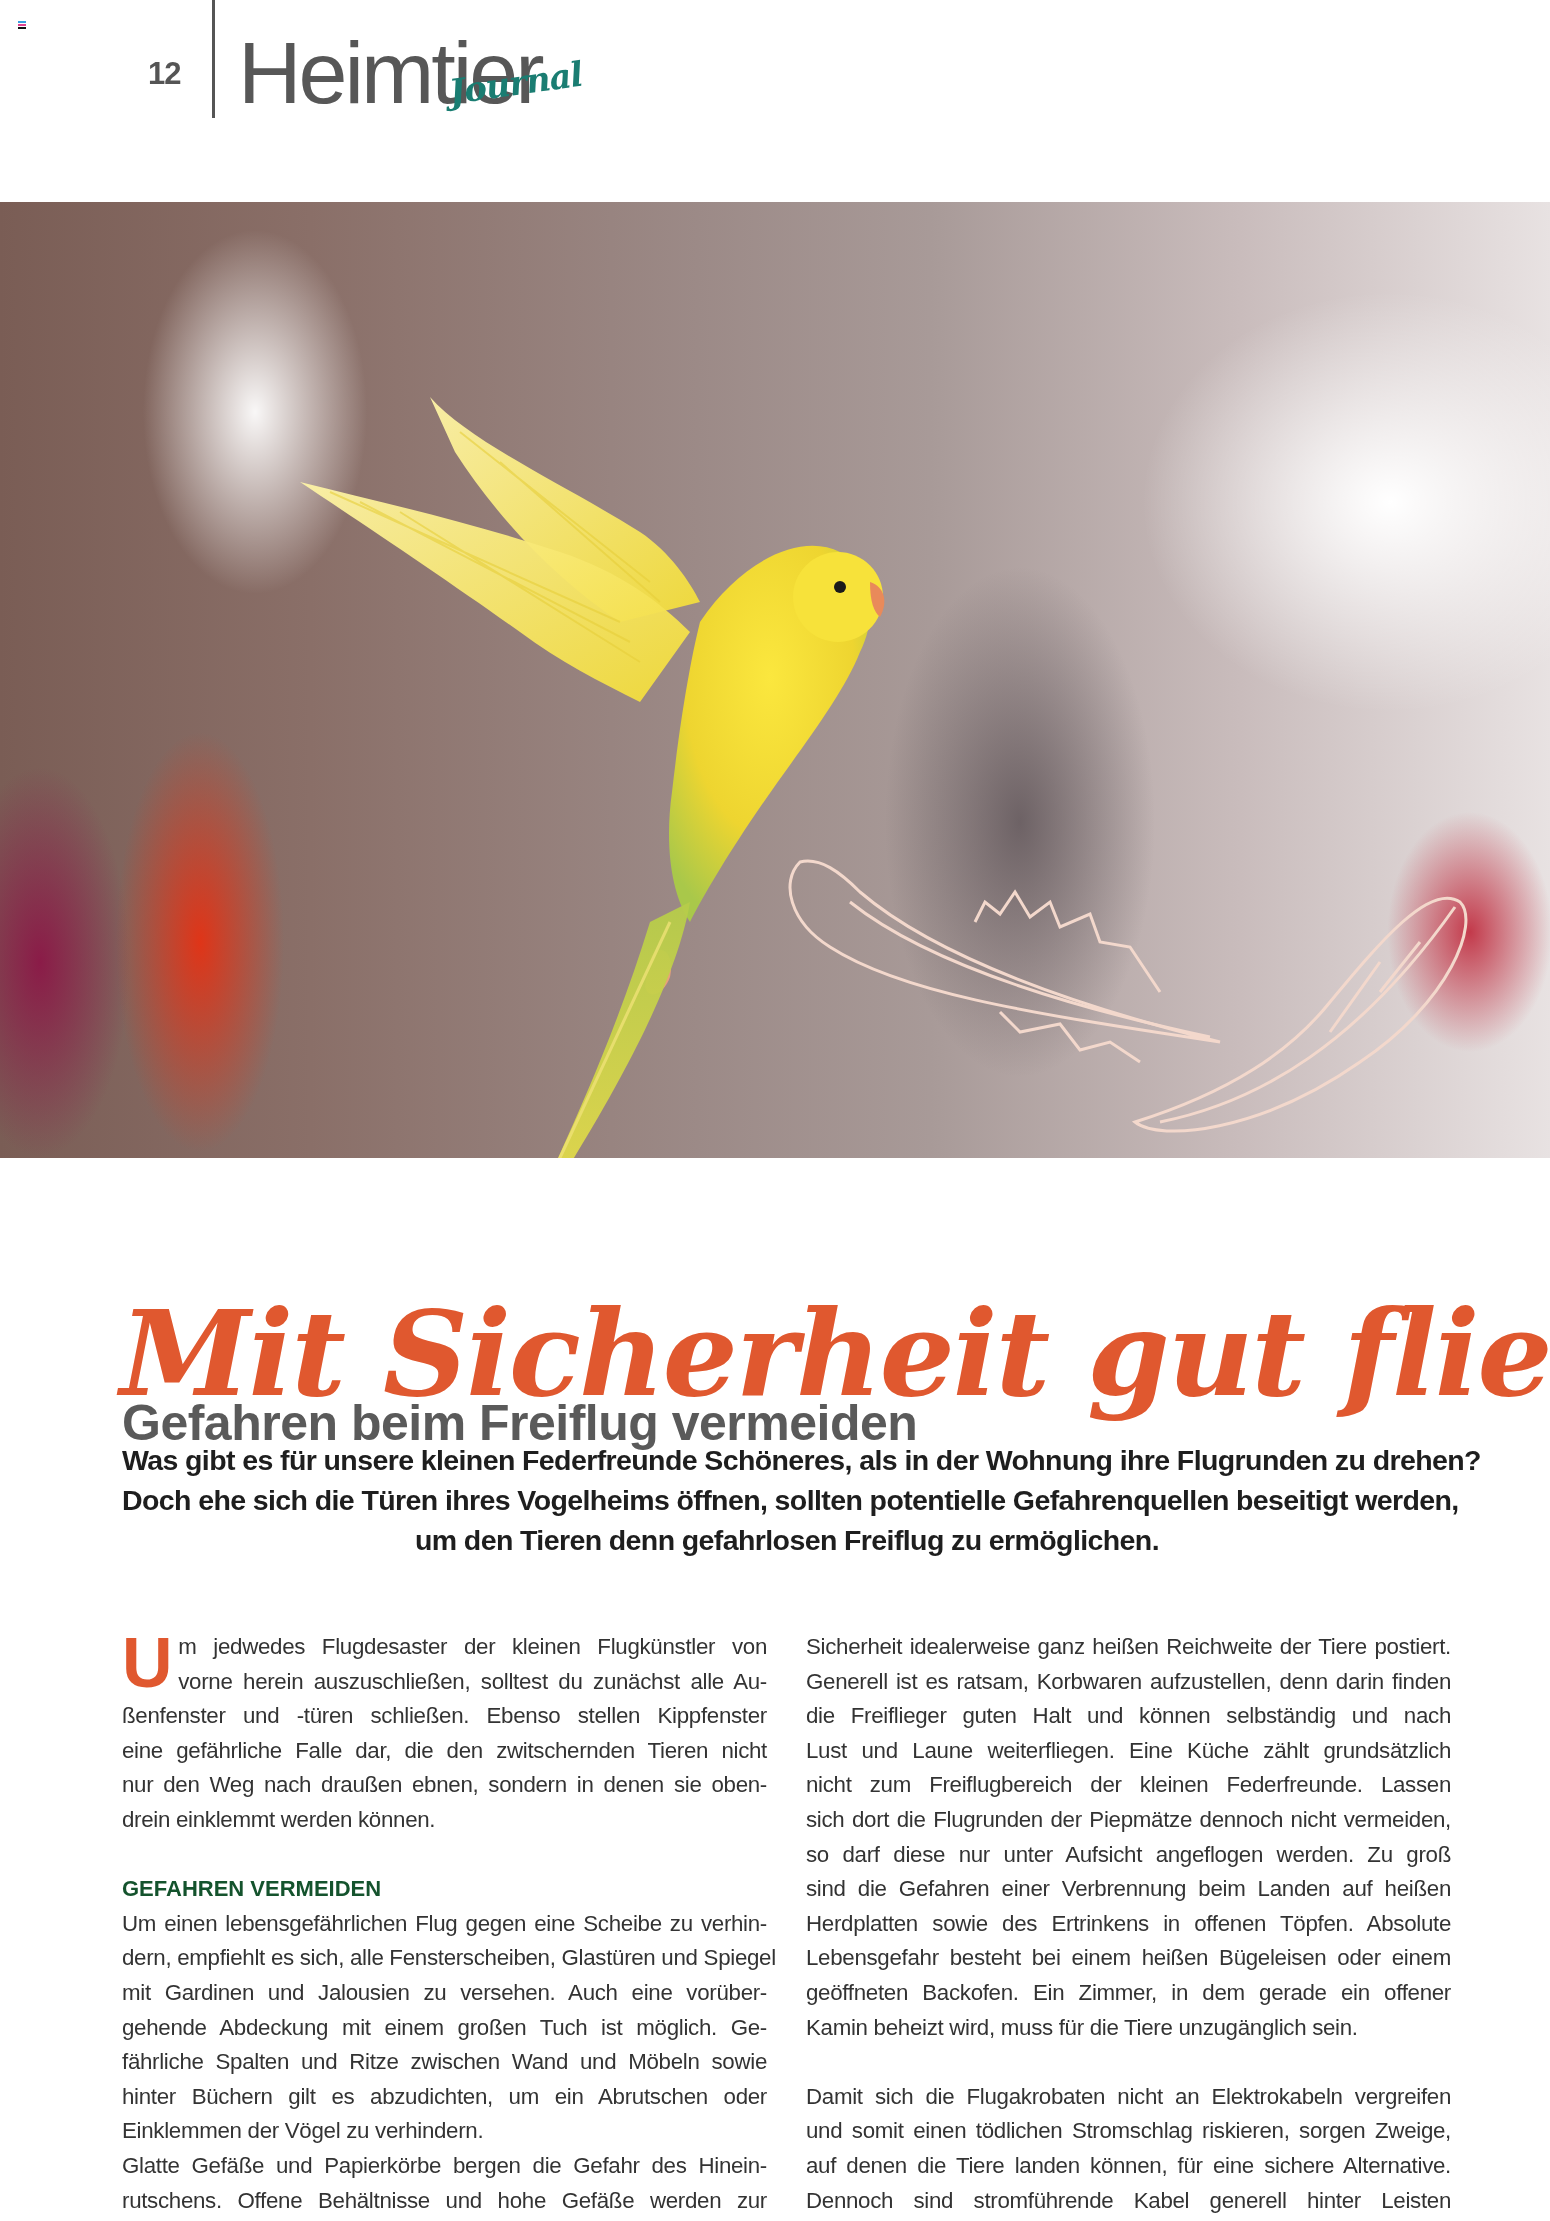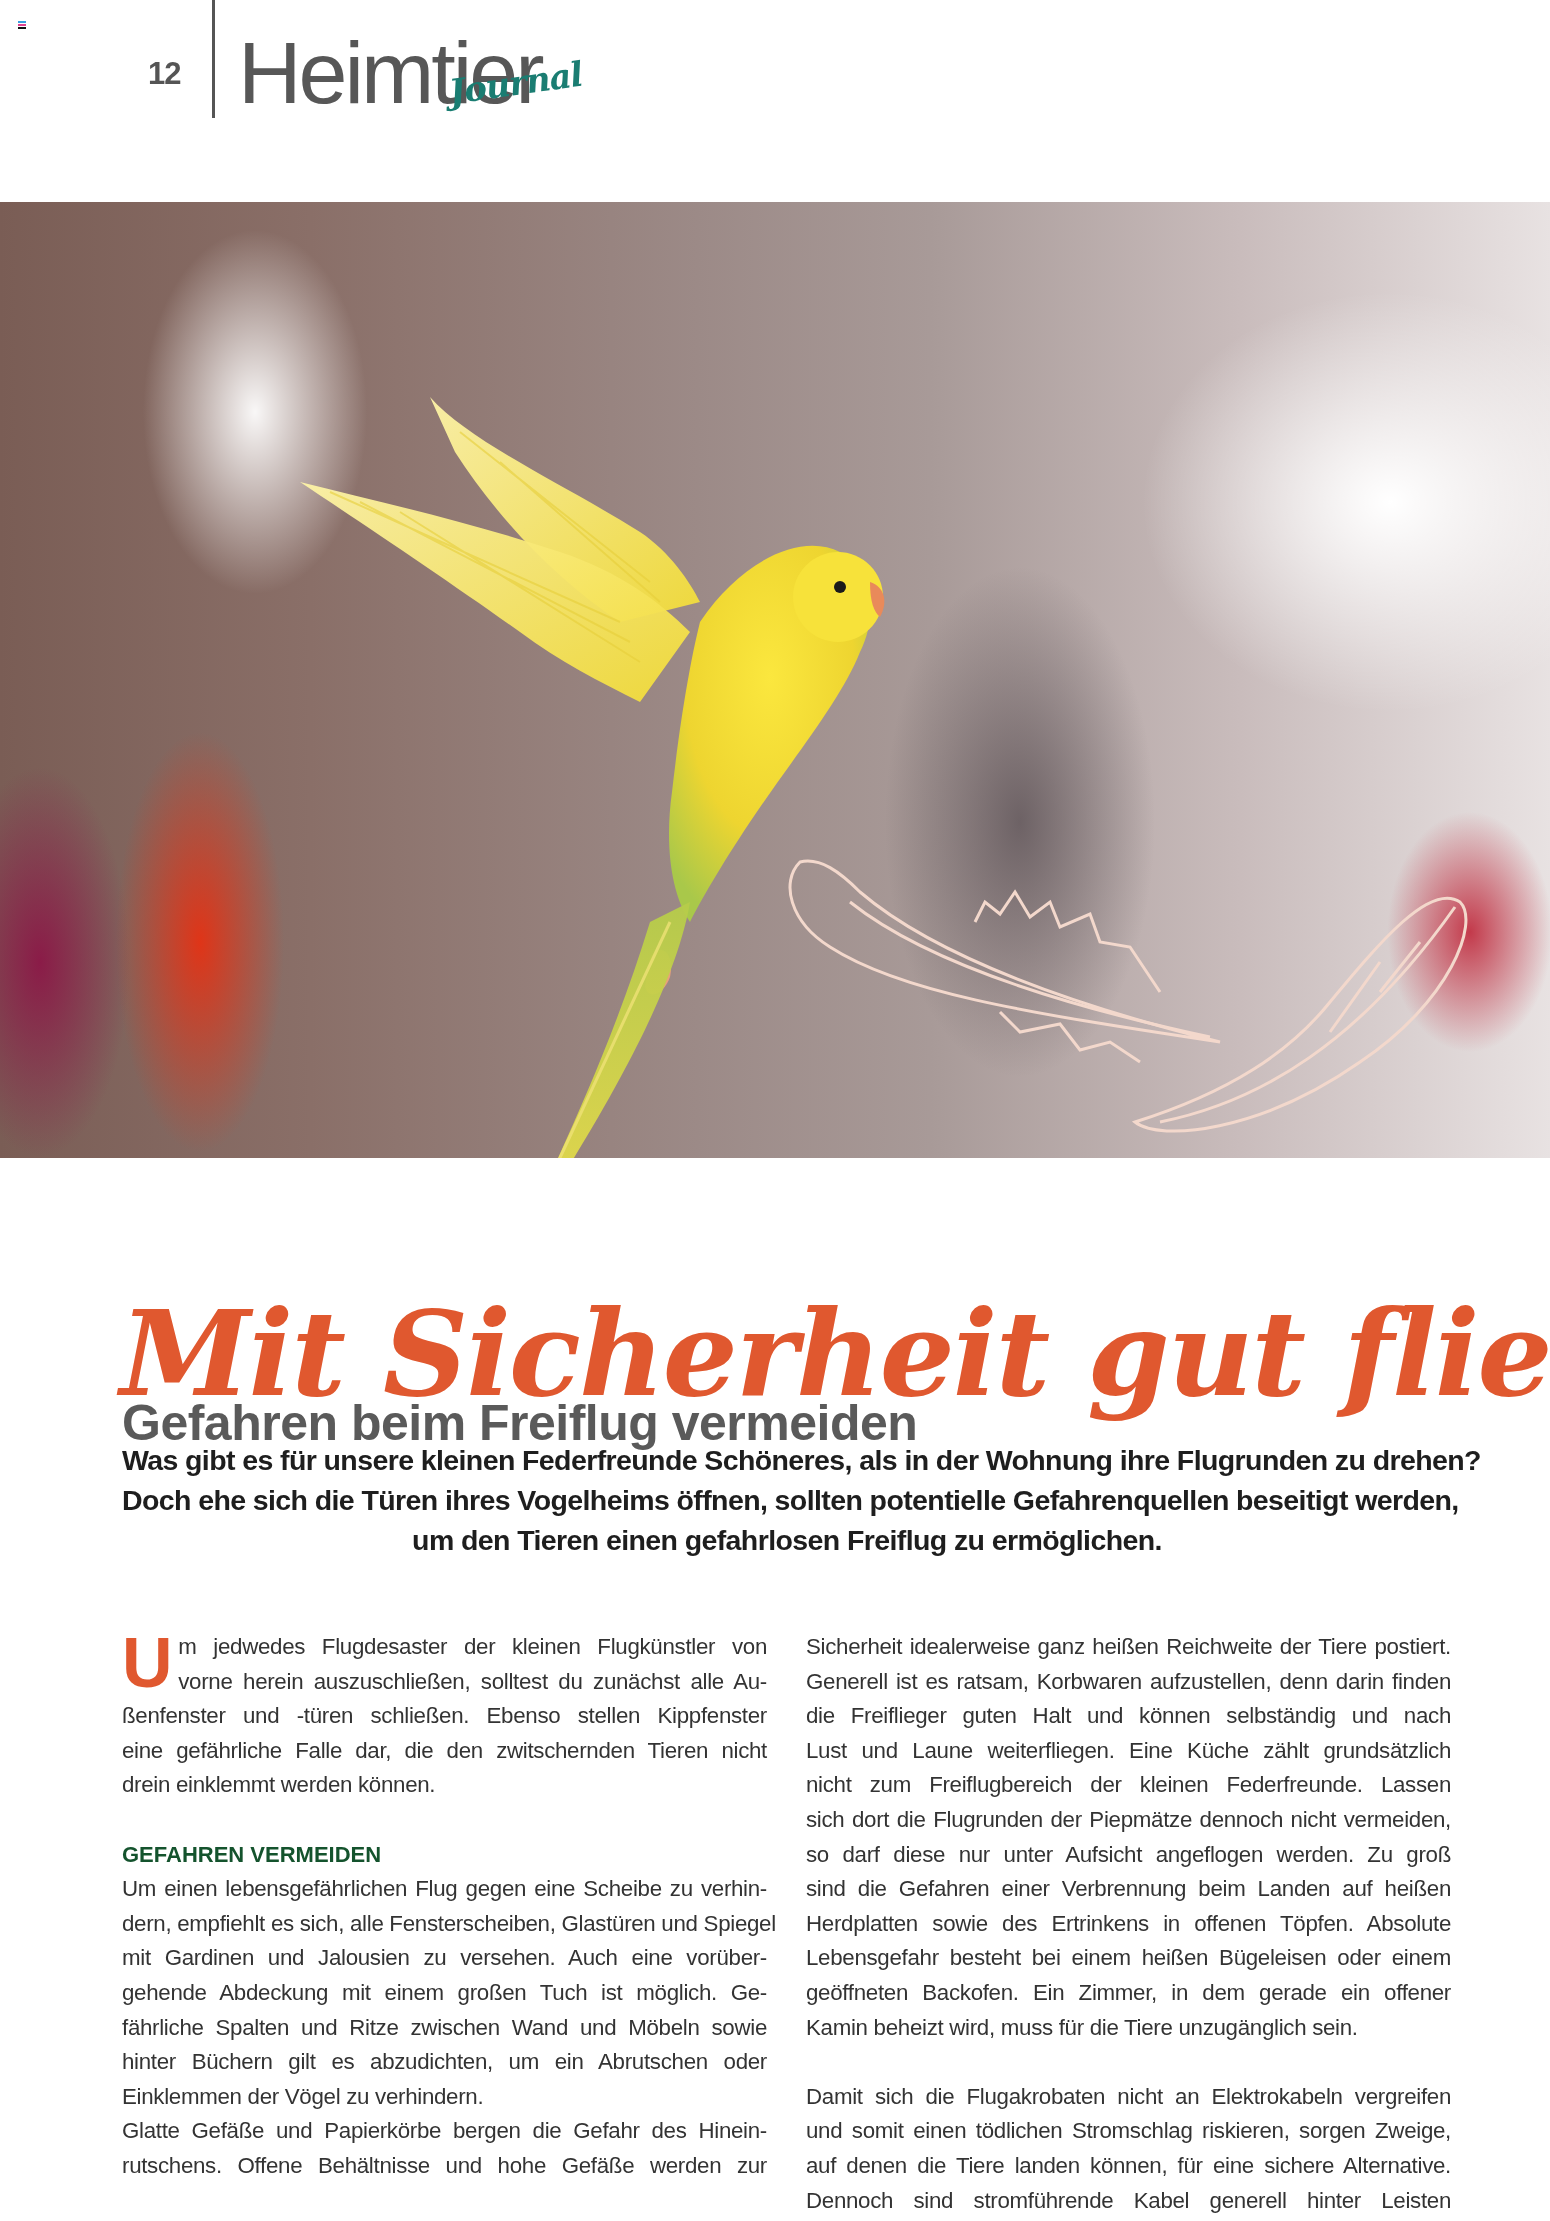--- a/index.html
+++ b/index.html
@@ -134,29 +134,30 @@
     </g>
   </svg>
 </div>
 
 <h1 class="title">Mit Sicherheit gut fliegen</h1>
 <h2 class="subtitle">Gefahren beim Freiflug vermeiden</h2>
 
 <div class="lead">
   <div>Was gibt es für unsere kleinen Federfreunde Schöneres, als in der Wohnung ihre Flugrunden zu drehen?</div>
   <div>Doch ehe sich die Türen ihres Vogelheims öffnen, sollten potentielle Gefahrenquellen beseitigt werden,</div>
-  <div>um den Tieren einen gefahrlosen Freiflug zu ermöglichen.</div>
+  <div>um den Tieren denn gefahrlosen Freiflug zu ermöglichen.</div>
 </div>
 
 <div class="col left">
   <span class="dropcap">U</span>
   <div class="line">m jedwedes Flugdesaster der kleinen Flugkünstler von</div>
   <div class="line">vorne herein auszuschließen, solltest du zunächst alle Au-</div>
   <div class="line">ßenfenster und -türen schließen. Ebenso stellen Kippfenster</div>
   <div class="line">eine gefährliche Falle dar, die den zwitschernden Tieren nicht</div>
+  <div class="line">nur den Weg nach draußen ebnen, sondern in denen sie oben-</div>
   <div class="line last">drein einklemmt werden können.</div>
   <div class="section-heading">GEFAHREN VERMEIDEN</div>
   <div class="line">Um einen lebensgefährlichen Flug gegen eine Scheibe zu verhin-</div>
   <div class="line">dern, empfiehlt es sich, alle Fensterscheiben, Glastüren und Spiegel</div>
   <div class="line">mit Gardinen und Jalousien zu versehen. Auch eine vorüber-</div>
   <div class="line">gehende Abdeckung mit einem großen Tuch ist möglich. Ge-</div>
   <div class="line">fährliche Spalten und Ritze zwischen Wand und Möbeln sowie</div>
   <div class="line">hinter Büchern gilt es abzudichten, um ein Abrutschen oder</div>
   <div class="line last">Einklemmen der Vögel zu verhindern.</div>
   <div class="line">Glatte Gefäße und Papierkörbe bergen die Gefahr des Hinein-</div>

